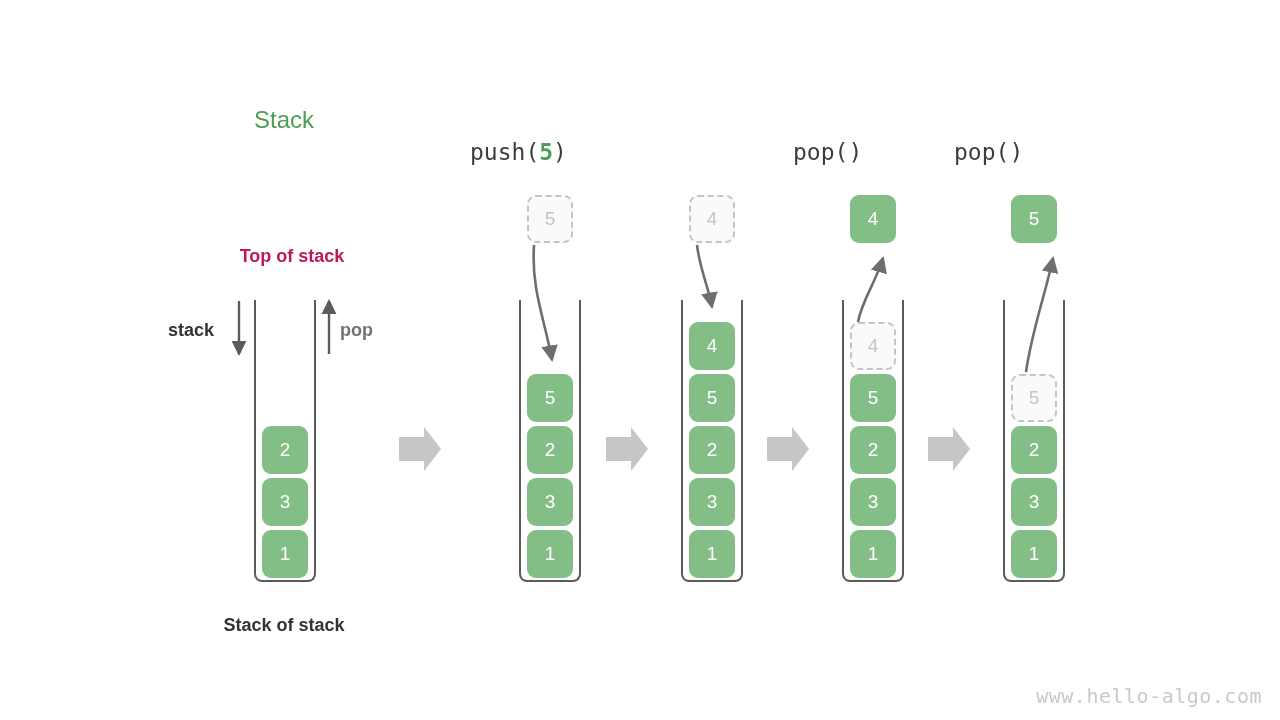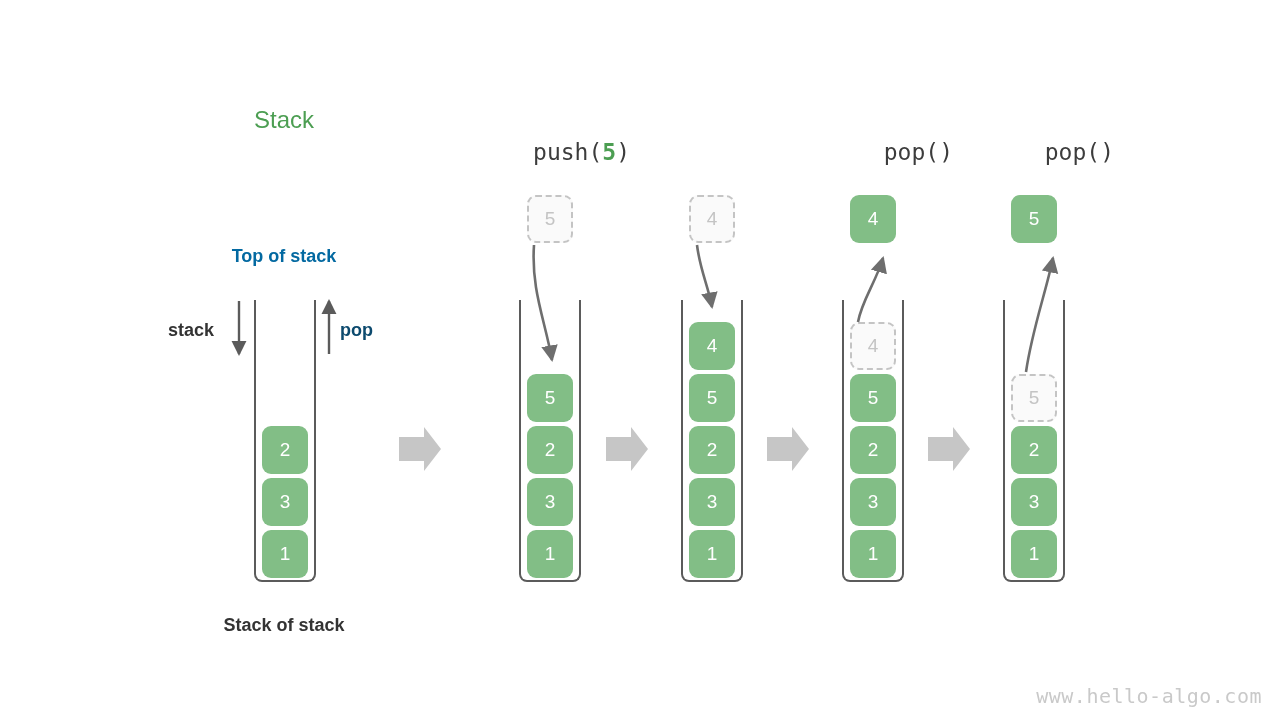--- a/index.html
+++ b/index.html
@@ -23,27 +23,27 @@
     top: 106px;
     width: 568px;
     text-align: center;
     font-size: 24px;
     font-weight: normal;
     color: #4c9e52;
     letter-spacing: 0px;
   }
   #top-of-stack-label {
     position: absolute;
-    left: 0;
+    left: 8px;
     top: 246px;
     width: 568px;
     text-align: center;
     font-size: 18px;
     font-weight: bold;
-    color: #0369a1;
+    color: #be185d;
   }
   #bottom-of-stack-label {
     position: absolute;
     left: 0;
     top: 615px;
     width: 568px;
     text-align: center;
     font-size: 18px;
     font-weight: bold;
     color: #333333;
@@ -55,38 +55,38 @@
     font-size: 18px;
     font-weight: bold;
     color: #333333;
   }
   #pop-label {
     position: absolute;
     left: 340px;
     top: 320px;
     font-size: 18px;
     font-weight: bold;
-    color: #0c4a6e;
+    color: #737373;
   }
   #watermark {
     position: absolute;
     right: 18px;
     bottom: 12px;
     font-family: "DejaVu Sans Mono", "Liberation Mono", monospace;
     font-size: 20px;
     color: #c9c9c9;
     letter-spacing: 0.5px;
   }
 
   
   .op-caption {
     position: absolute;
     top: 139px;
     width: 160px;
-    text-align: right;
+    text-align: left;
     font-family: "DejaVu Sans Mono", "Liberation Mono", monospace;
     font-size: 23px;
     color: #3c3c3c;
     white-space: pre;
   }
   .op-caption .arg {
     color: #4c9e52;
     font-weight: bold;
   }
 

